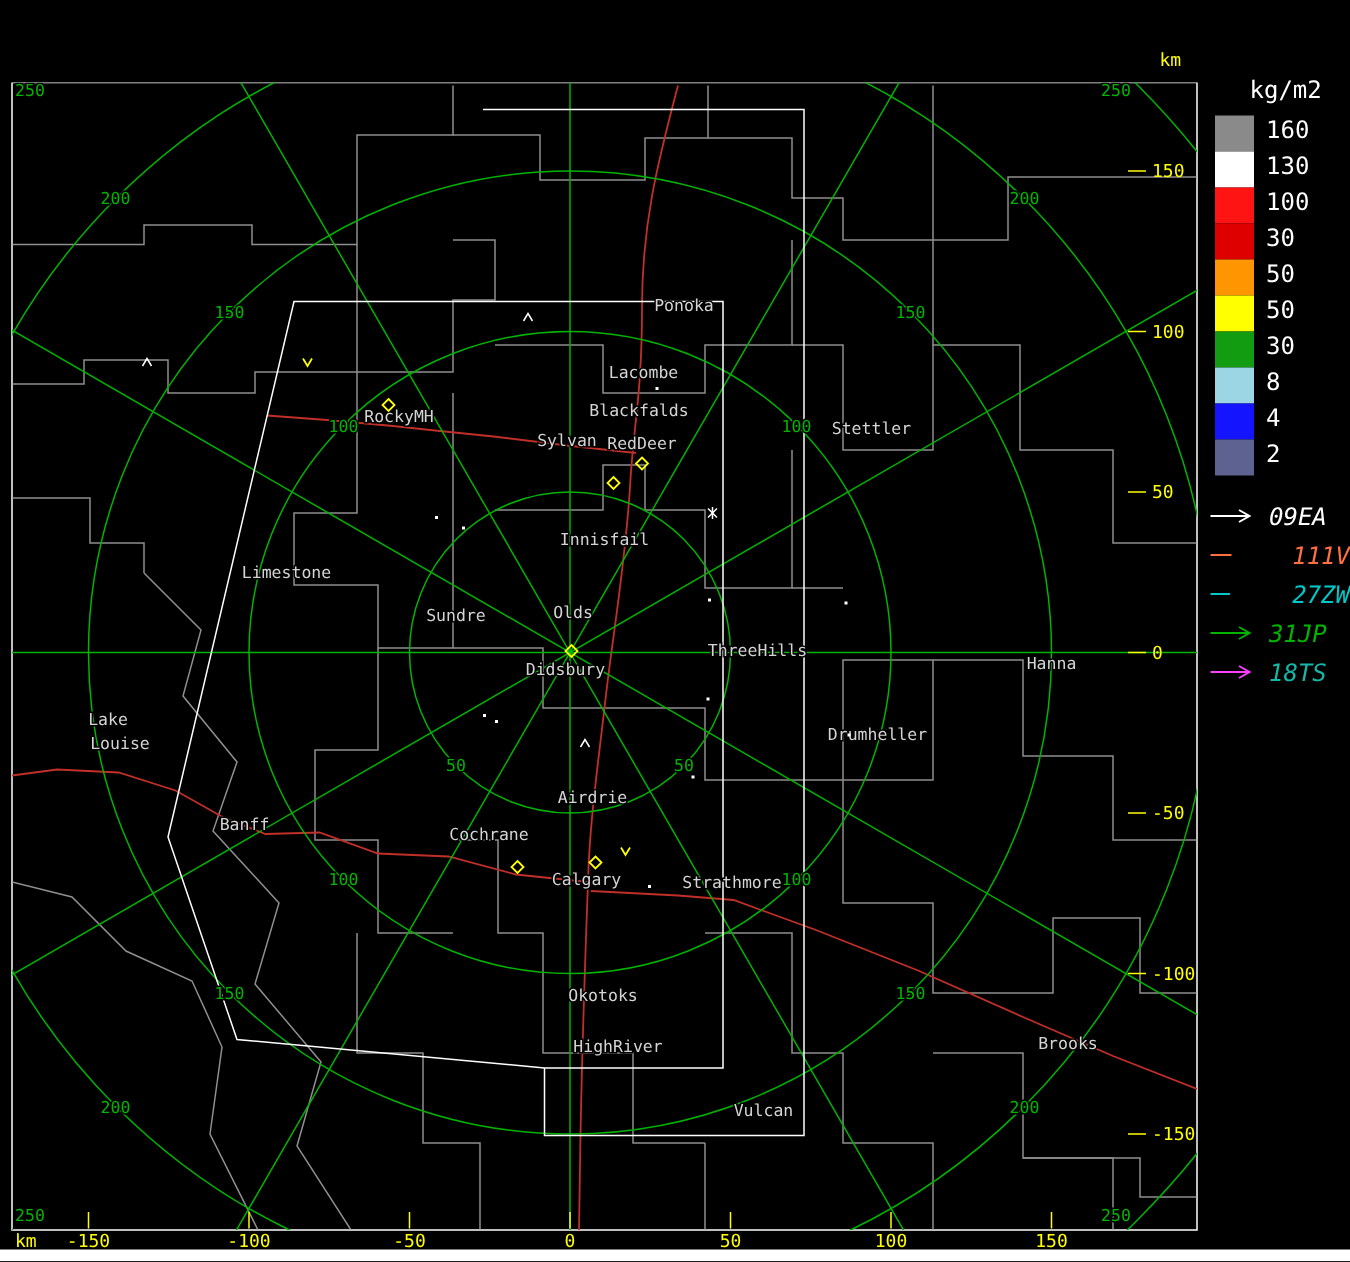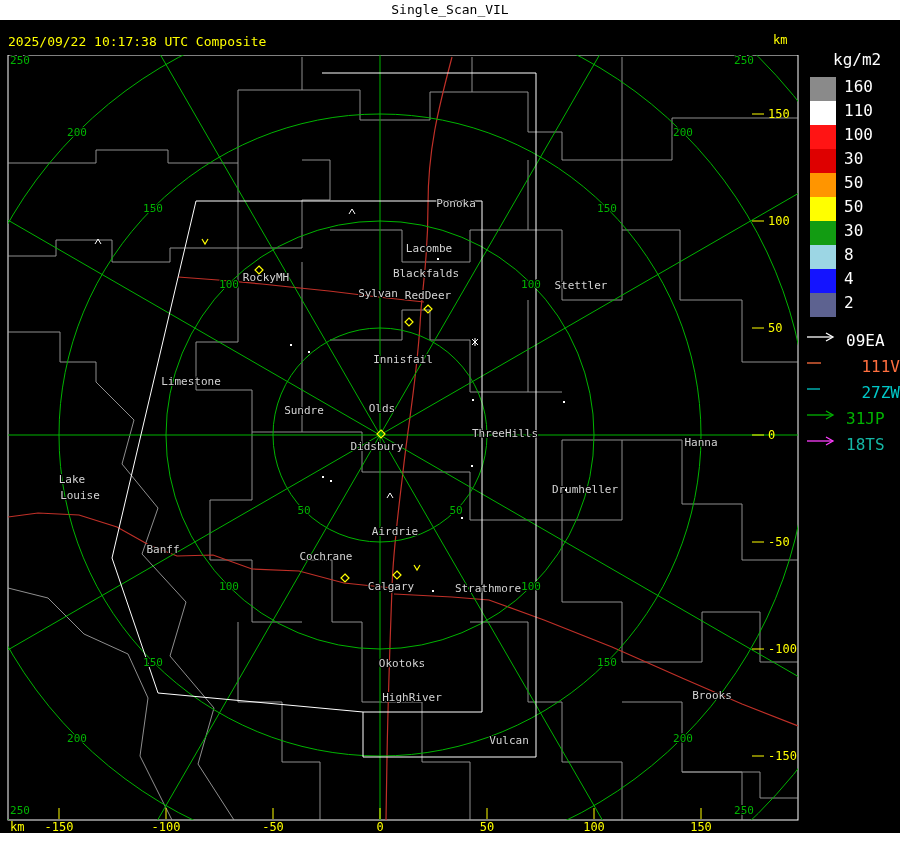--- a/index.html
+++ b/index.html
@@ -15,33 +15,29 @@
   .ringlab{fill:#00b400;font-size:11px;text-anchor:middle;paint-order:stroke;stroke:#000;stroke-width:2px;}
   .yax{fill:#ffff00;font-size:12px;}
   .bax{fill:#ffff00;font-size:12px;text-anchor:middle;}
   .bunit{fill:#ffff00;font-size:12px;}
   #sidebar{position:absolute;left:800px;top:20px;width:100px;height:693px;color:#fff;font-size:16px;}
   .unit{margin:30px 0 8px 33px;}
   .scale-row{display:flex;align-items:flex-start;height:24px;margin-left:10px;}
   .swatch{width:26px;height:24px;flex:none;}
   .scale-label{margin-left:8px;}
   #radar-rows{margin-top:14px;}
-  .radar-row{display:flex;align-items:flex-start;height:26px;margin-left:6px;}
+  .radar-row{display:flex;align-items:center;height:26px;margin-left:6px;font-style:italic;}
   .radar-row span{margin-left:6px;}
 </style>
 </head>
 <body>
 
 <div id="app">
 
-  <div class="titlebar">
-    <span>Single_Scan_VIL</span>
-  </div>
-
-  <div class="timestamp">2025/09/22 10:17:38 UTC Composite</div>
+
   <div class="km-top">km</div>
 
   <svg id="mapsvg" viewBox="0 55 800 786" width="800" height="786" style="position:absolute;left:0;top:55px;">
     <defs>
       <clipPath id="plotclip">
           <rect x="8" y="55" width="790" height="765"></rect>
         </clipPath>
     </defs>
 
     <rect x="8" y="55" width="790" height="765" fill="#000" stroke="#ffffff" stroke-width="1"></rect>
@@ -222,21 +218,21 @@
 
   <div id="sidebar">
     <div class="unit">kg/m2</div>
     <div id="scale-rows">
         <div class="scale-row">
           <div class="swatch" style="background: rgb(138, 138, 138);"></div>
           <span class="scale-label">160</span>
         </div>
         <div class="scale-row">
           <div class="swatch" style="background: rgb(255, 255, 255);"></div>
-          <span class="scale-label">110</span>
+          <span class="scale-label">130</span>
         </div>
         <div class="scale-row">
           <div class="swatch" style="background: rgb(255, 20, 20);"></div>
           <span class="scale-label">100</span>
         </div>
         <div class="scale-row">
           <div class="swatch" style="background: rgb(222, 0, 0);"></div>
           <span class="scale-label">30</span>
         </div>
         <div class="scale-row">

